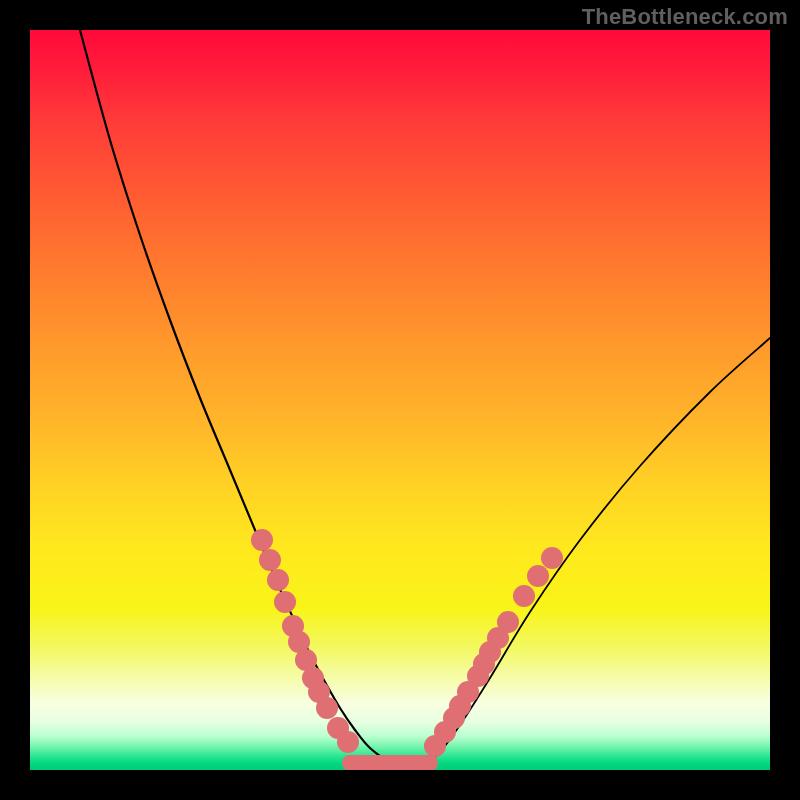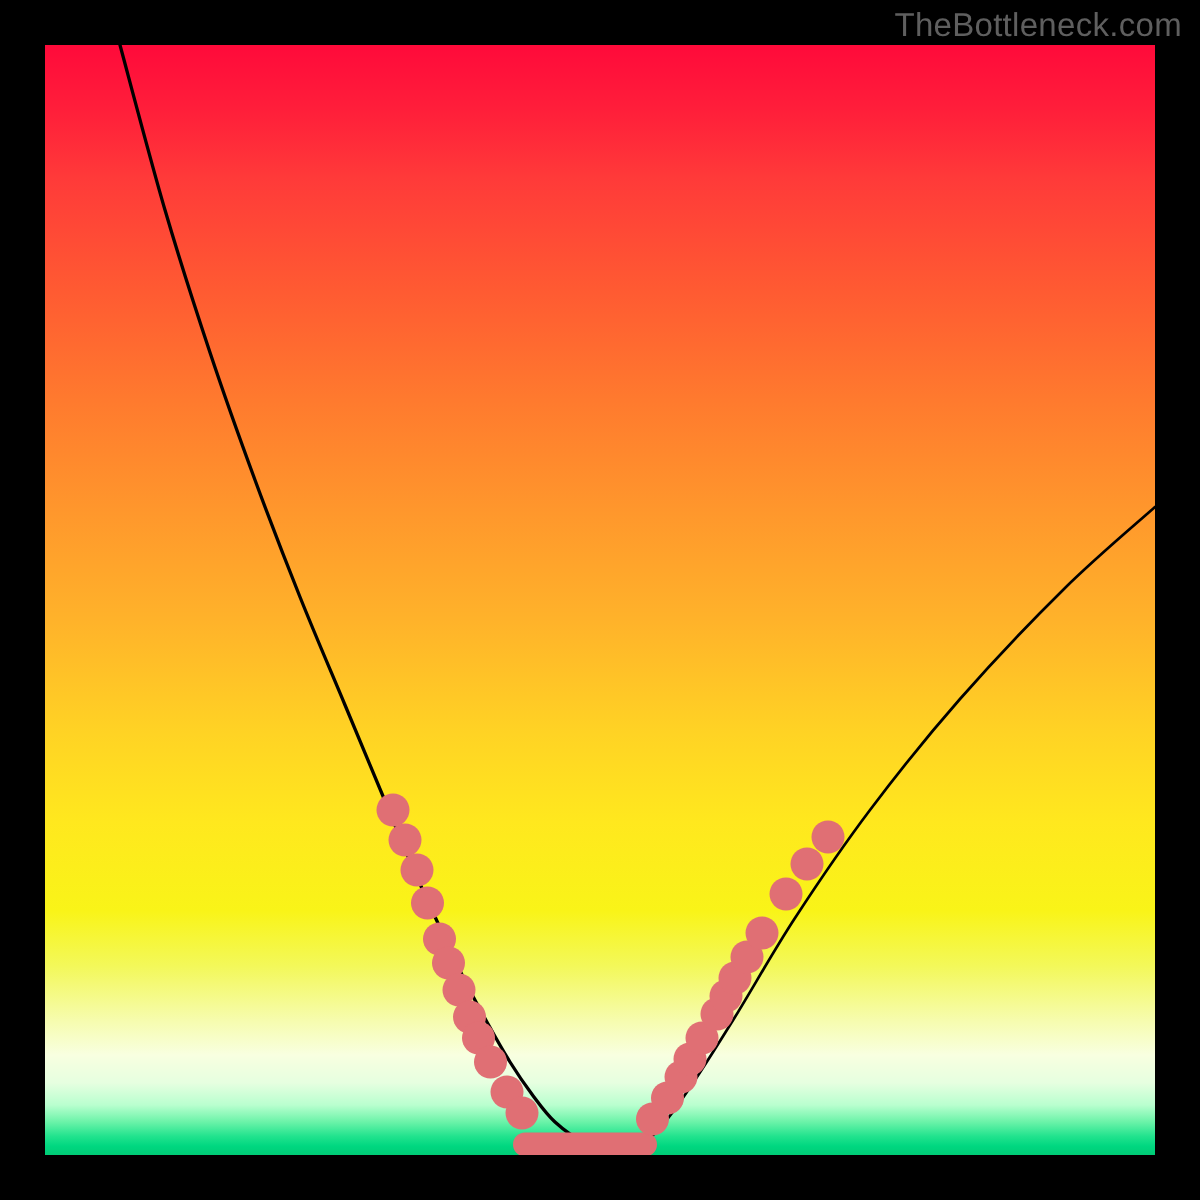--- a/index.html
+++ b/index.html
@@ -17,21 +17,21 @@
     height: 800px;
     background: #000;
   }
   .watermark {
     position: absolute;
     top: 4px;
     right: 12px;
     color: #5f5f5f;
     font-size: 22px;
     letter-spacing: 0.2px;
-    font-weight: 400;
+    font-weight: 700;
     z-index: 50;
   }
   .plot {
     position: absolute;
     left: 30px;
     top: 30px;
     width: 740px;
     height: 740px;
     overflow: hidden;
   }

